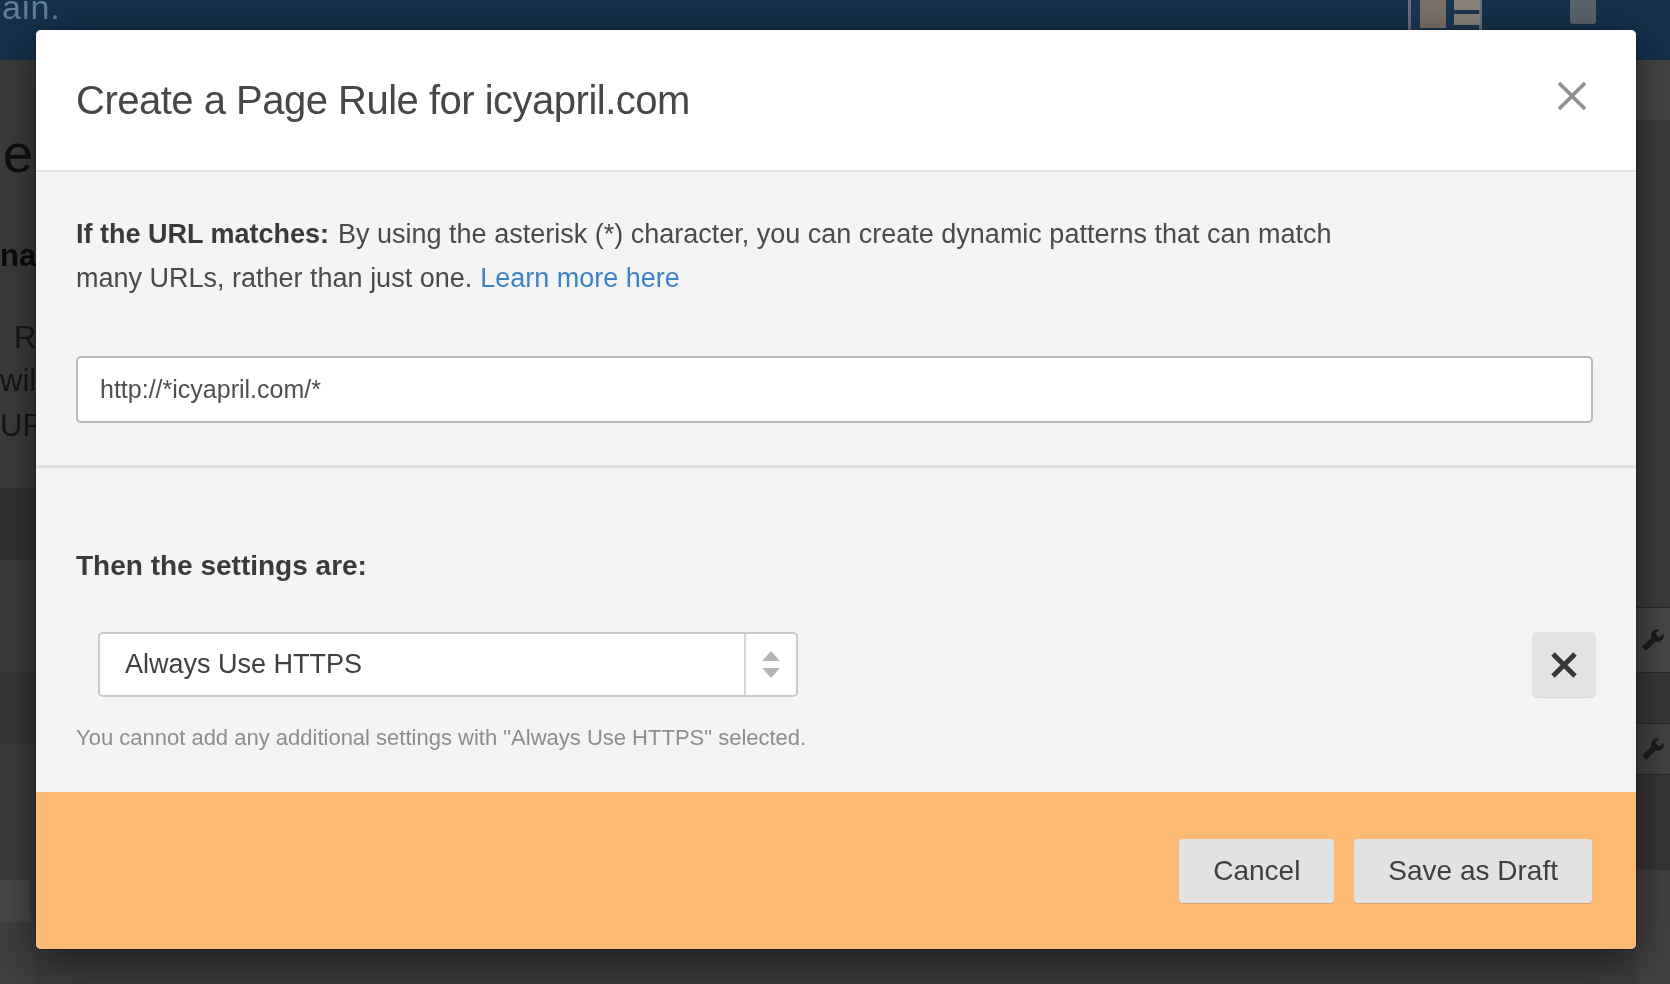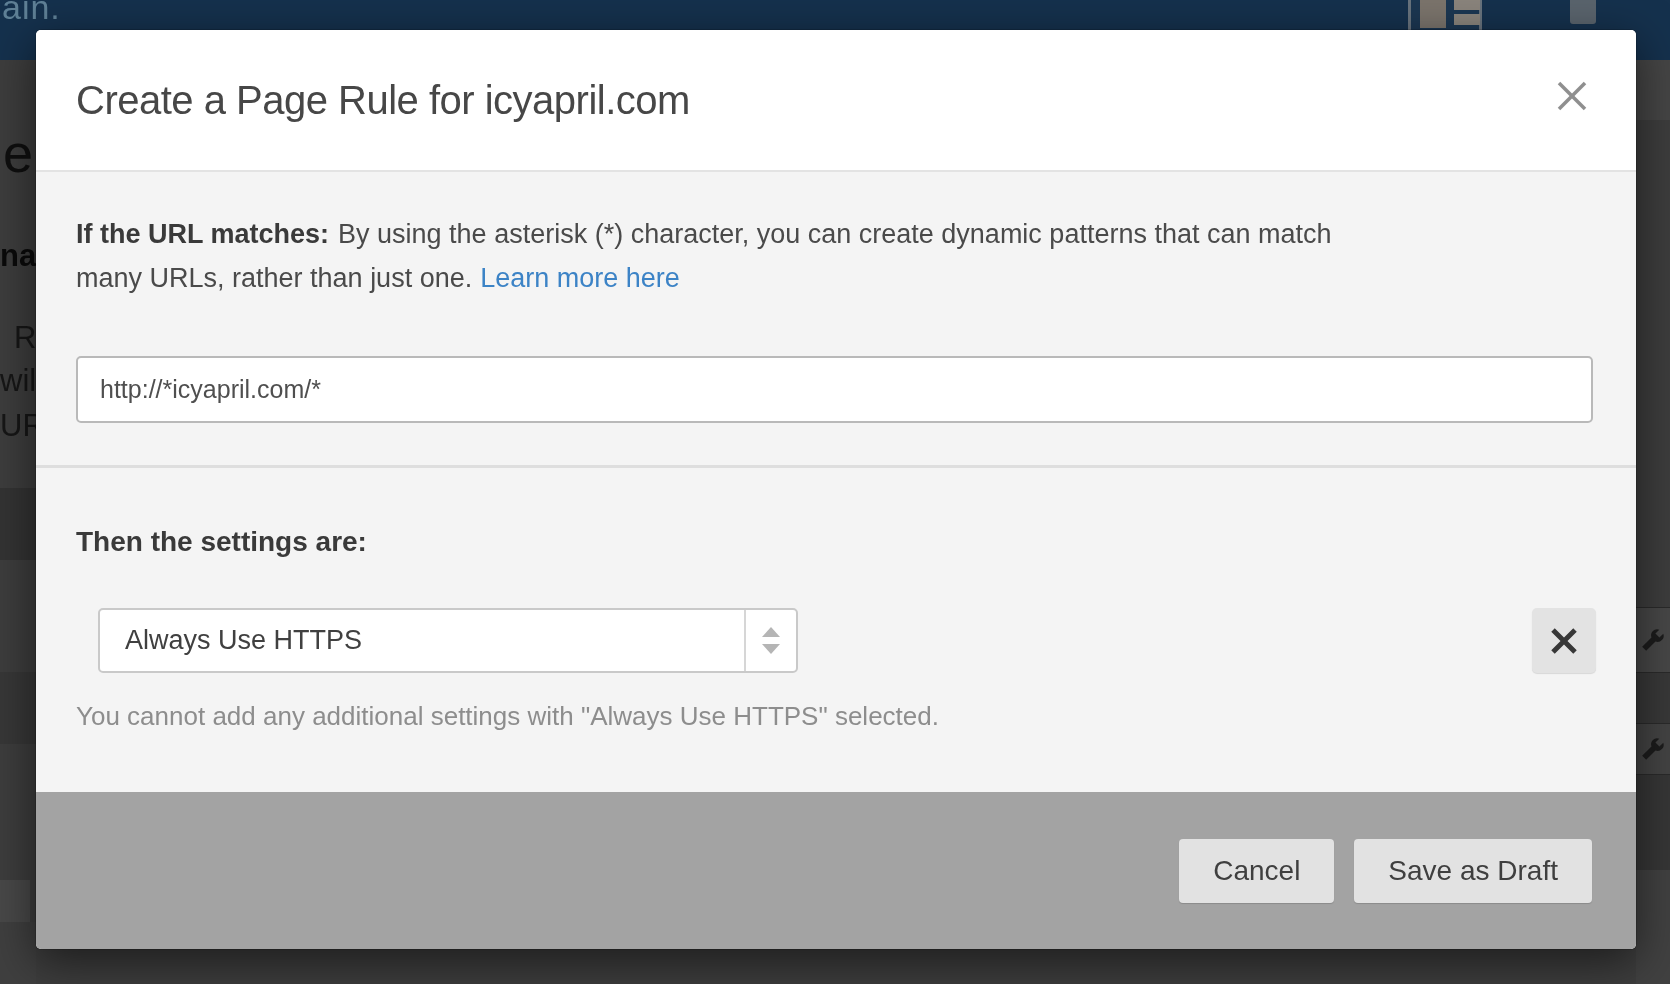--- a/index.html
+++ b/index.html
@@ -78,21 +78,21 @@
 
   .url-input {
     display:block; width:1517px; height:67px; margin-top:56px;
     border:2px solid #b9b9b9; border-radius:5px; background:#ffffff;
     padding:0 22px; font-size:25px; color:#4f4f4f;
     font-family:"Liberation Sans","DejaVu Sans",sans-serif; outline:none;
   }
 
   .section-divider { height:3px; background:#dedede; margin:42px -40px 0 -40px; }
 
-  .settings-label { margin-top:58px; font-size:28px; font-weight:bold; color:#3a3a3a; }
+  .settings-label { margin-top:82px; font-size:28px; font-weight:bold; color:#3a3a3a; }
 
   .settings-row { margin-top:50px; display:flex; align-items:flex-start;padding-left:22px; }
   .setting-select {
     position:relative; width:700px; height:65px; background:#ffffff;
     border:2px solid #c9c9c9; border-radius:5px; cursor:pointer;
     display:flex; align-items:center;
   }
   .setting-select .select-value { padding-left:25px; font-size:27px; color:#404040; }
   .select-stepper {
     position:absolute; right:0; top:0; bottom:0; width:52px;
@@ -104,24 +104,24 @@
 
   .setting-desc { margin-left:40px; font-size:27px; color:#484848; }
 
   .remove-setting-btn {
     margin-left:auto; width:64px; height:65px; background:#e3e3e3;
     border:none; border-radius:5px; cursor:pointer;
     display:flex; align-items:center; justify-content:center;
     box-shadow:0 1px 1px rgba(0,0,0,0.12);
   }
 
-  .settings-note { margin-top:28px; font-size:26px; color:#8d8d8d; }
+  .settings-note { margin-top:28px; font-size:22px; color:#8d8d8d; }
 
   .modal-footer {
-    flex:0 0 157px; background:#a3a3a3;
+    flex:0 0 157px; background:#fdba74;
     display:flex; align-items:center; justify-content:flex-end;
     padding:0 44px; gap:20px;
   }
   .btn {
     height:64px; border:none; border-radius:4px; cursor:pointer;
     font-family:"Liberation Sans","DejaVu Sans",sans-serif;
     font-size:28px; padding:0 34px;
     box-shadow:0 1px 1px rgba(0,0,0,0.15);
   }
   .btn-gray  { background:#e2e2e2; color:#3f3f3f; }

